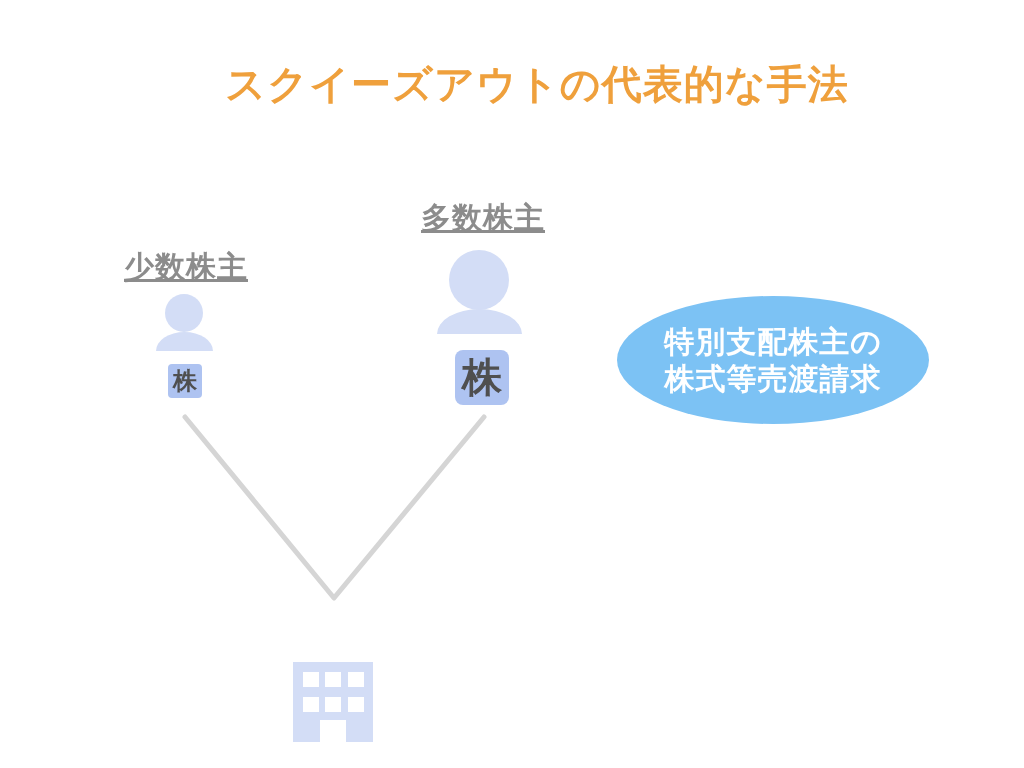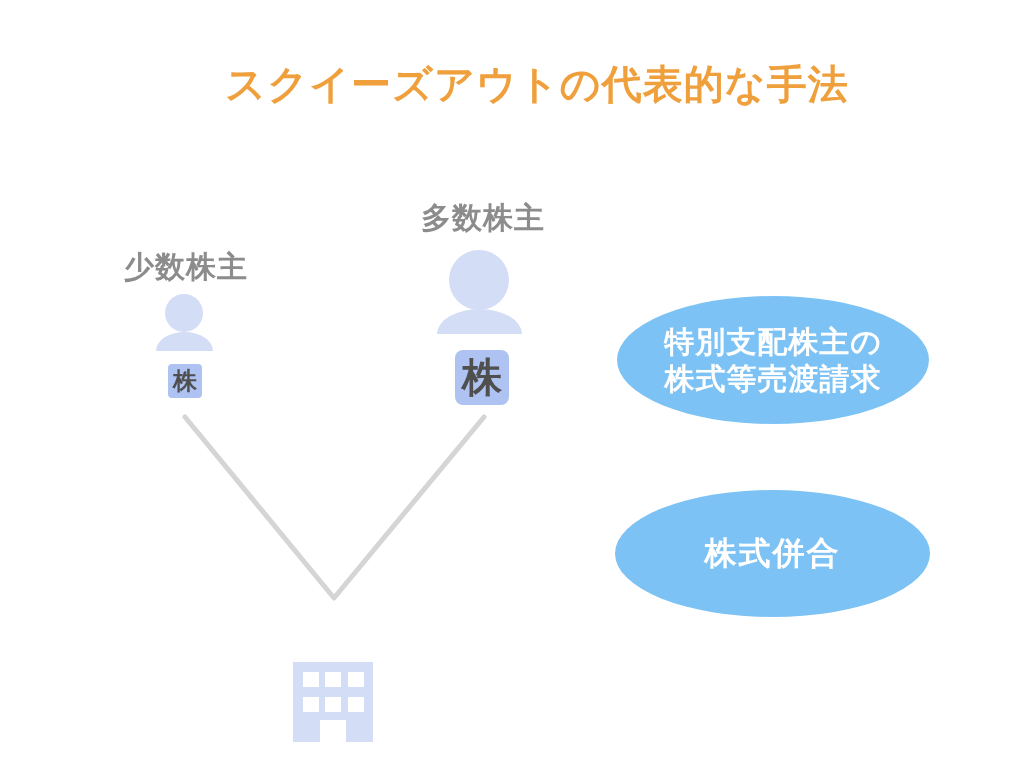--- a/index.html
+++ b/index.html
@@ -13,21 +13,21 @@
     font-family:"Liberation Sans", sans-serif;overflow:hidden;position:relative;
   }
   .abs{position:absolute;}
   #title{
     left:13px;top:62px;width:1024px;text-align:center;
     font-size:40px;line-height:44px;font-weight:bold;letter-spacing:1px;
     color:var(--accent-orange);white-space:nowrap;
   }
   .label{
     transform:translateX(-50%);font-size:30px;font-weight:bold;
-    color:var(--label-gray);letter-spacing:1px;white-space:nowrap;line-height:36px;
+    color:var(--label-gray);letter-spacing:1px;white-space:nowrap;line-height:36px;text-decoration:underline;
   }
   #label-majority{left:471px;top:200px;}
   #label-minority{left:174px;top:249px;}
   #label-company{left:323px;top:610px;}
   .person-head{border-radius:50%;background:var(--icon-blue);}
   #head-minority{left:153px;top:294px;width:38px;height:38px;}
   #head-majority{left:437px;top:250px;width:60px;height:60px;}
   .person-shoulders{background:var(--icon-blue);border-radius:50% 50% 0 0 / 100% 100% 0 0;}
   #shoulders-minority{left:144px;top:332px;width:57px;height:19px;}
   #shoulders-majority{left:425px;top:309px;width:85px;height:25px;}
@@ -91,17 +91,14 @@
     <div class="win r2 c2"></div>
     <div class="win r2 c3"></div>
     <div id="door"></div>
   </div>
 
   <div class="abs bubble" id="bubble-1">
     <div>特別支配株主の</div>
     <div>株式等売渡請求</div>
   </div>
 
-  <div class="abs bubble" id="bubble-2">
-    <div>株式併合</div>
-  </div>
 
 </div>
 
 </body></html>

